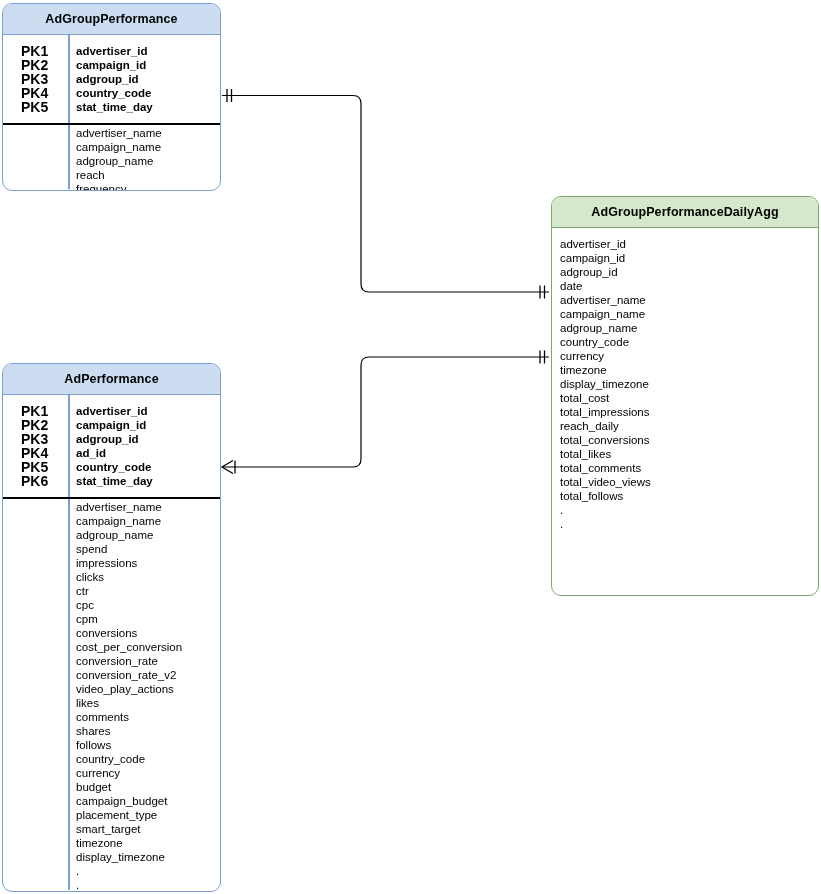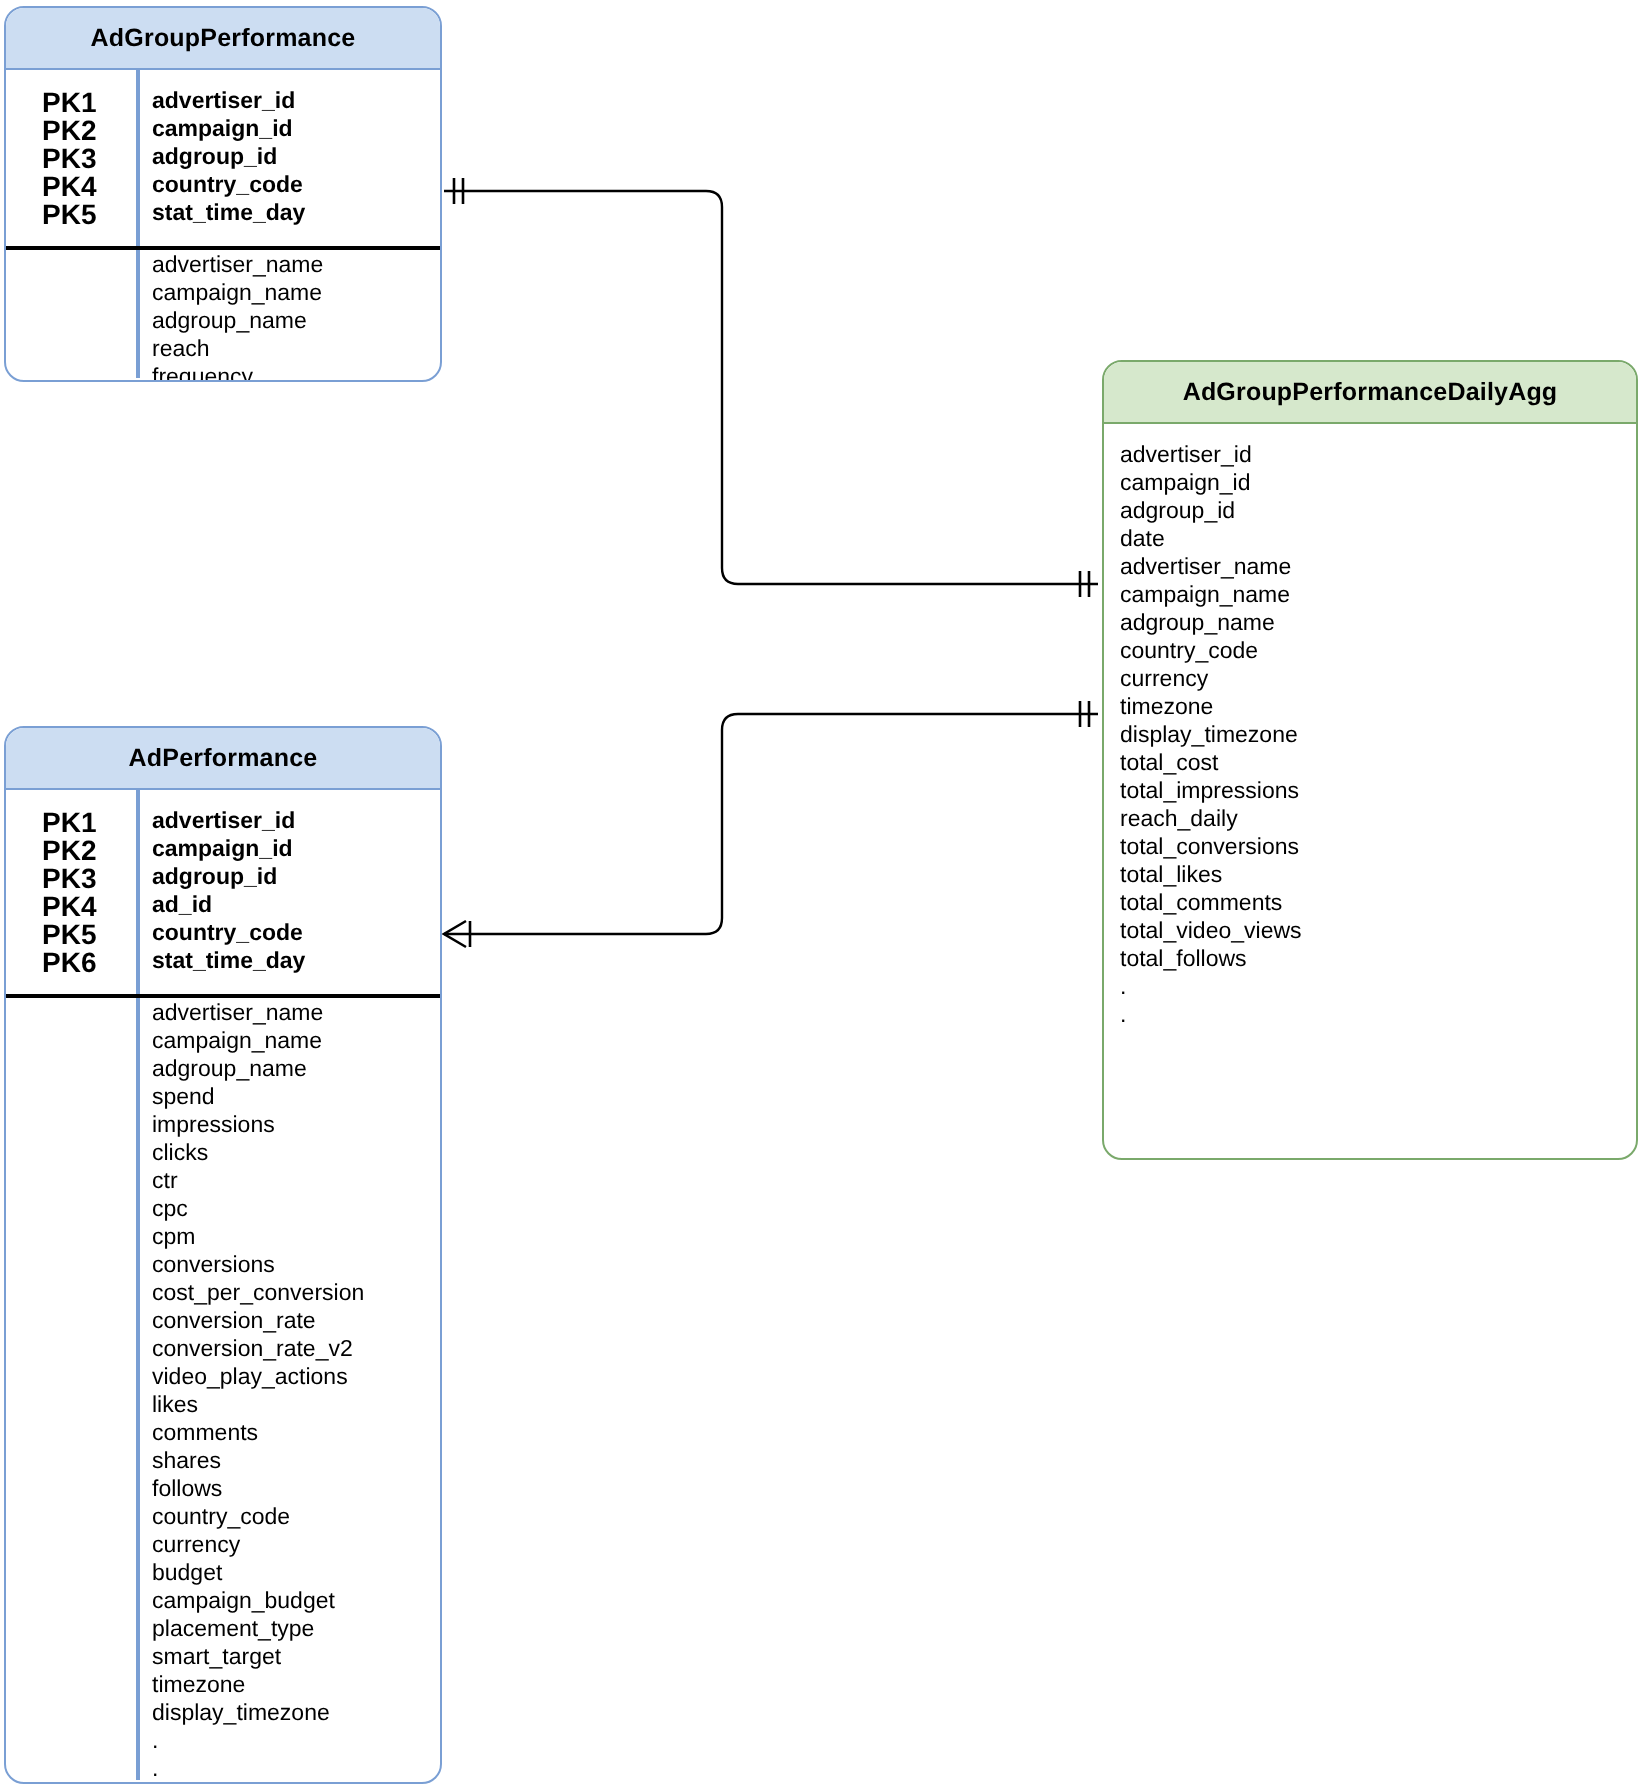--- a/index.html
+++ b/index.html
@@ -274,21 +274,21 @@
           <div class="attr-item">smart_target</div>
           <div class="attr-item">timezone</div>
           <div class="attr-item">display_timezone</div>
           <div class="attr-item">.</div>
           <div class="attr-item">.</div>
         </div>
       </div>
     </div>
   </div>
 
-  <div class="entity green" style="left:551px; top:180px; width:268px; height:400px;">
+  <div class="entity green" style="left:551px; top:196px; width:268px; height:400px;">
     <div class="entity-header">AdGroupPerformanceDailyAgg</div>
     <div>
       <div class="plain-list">
         <div class="plain-item">advertiser_id</div>
         <div class="plain-item">campaign_id</div>
         <div class="plain-item">adgroup_id</div>
         <div class="plain-item">date</div>
         <div class="plain-item">advertiser_name</div>
         <div class="plain-item">campaign_name</div>
         <div class="plain-item">adgroup_name</div>

